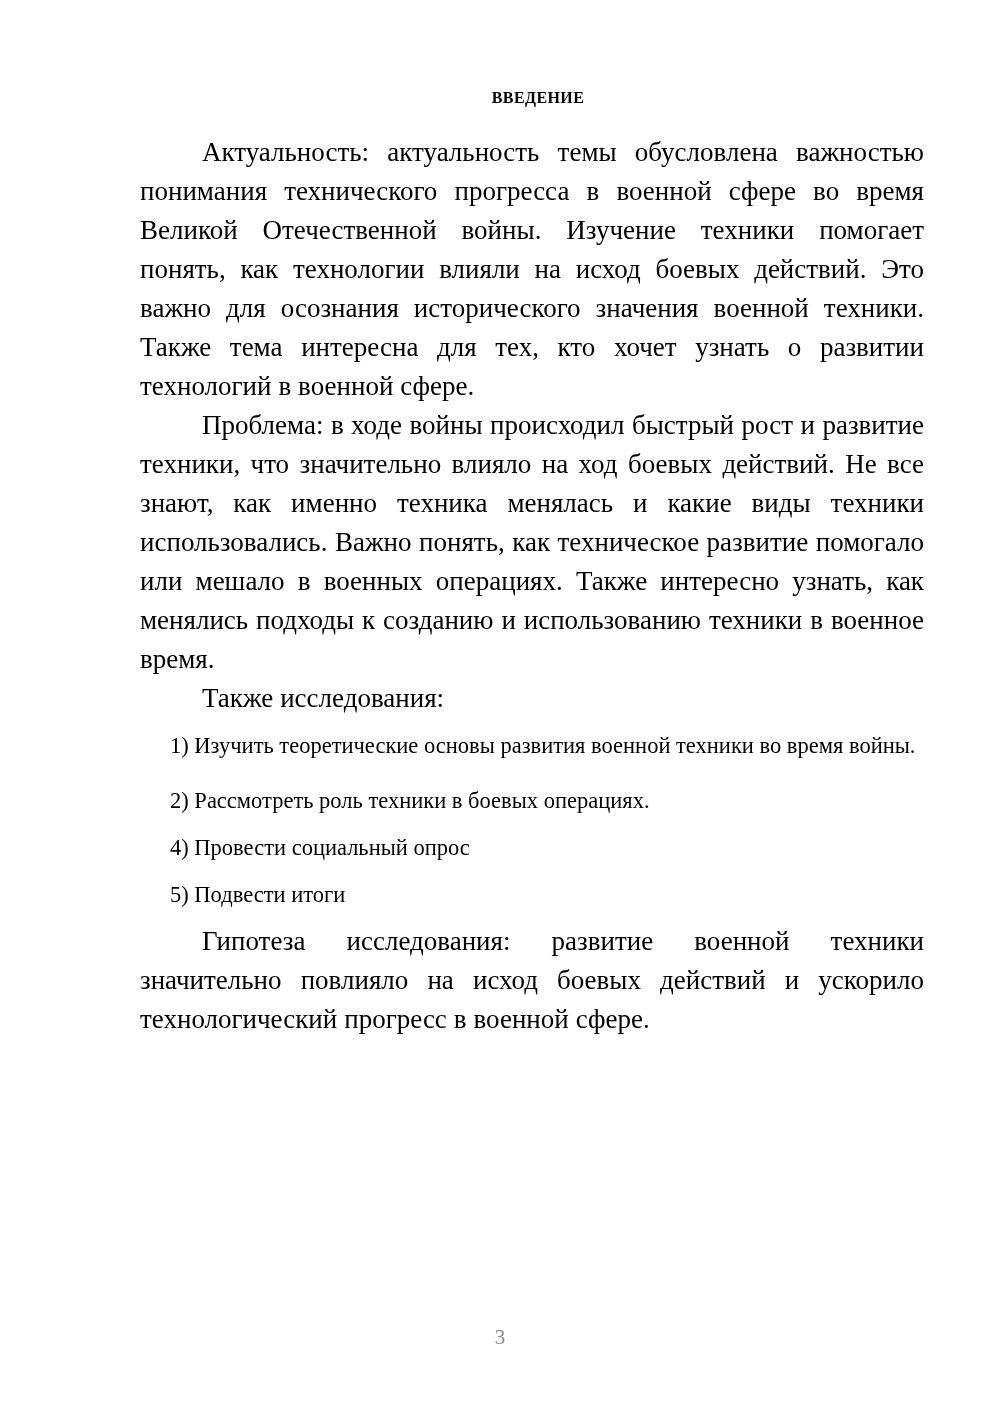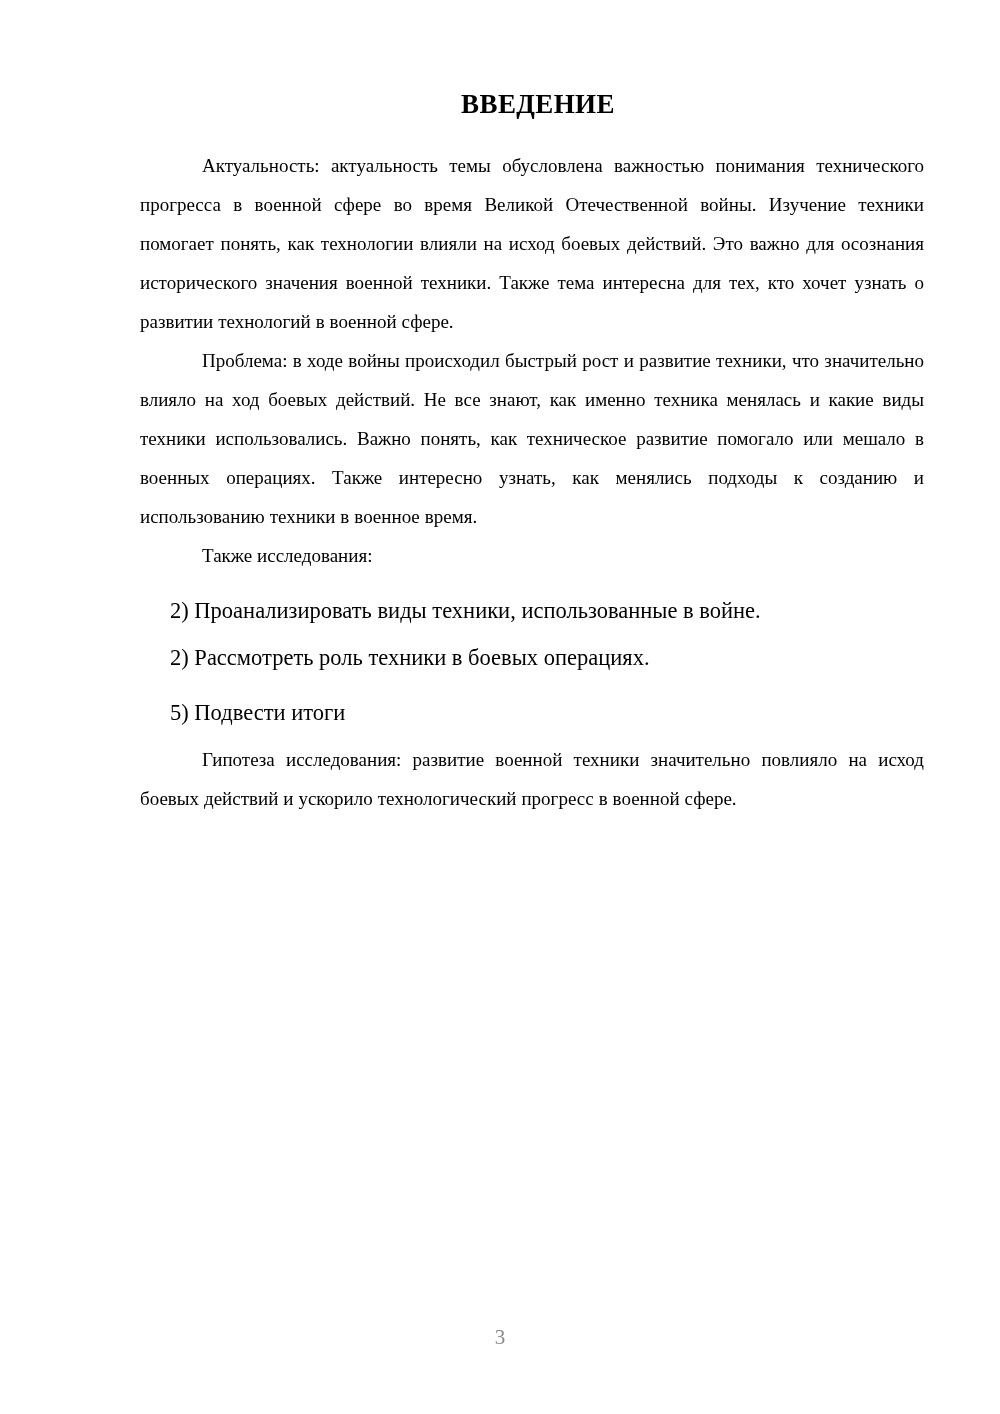--- a/index.html
+++ b/index.html
@@ -27,30 +27,30 @@
   }
 
   .content {
     position: absolute;
     left: 140px;
     top: 88px;
     width: 796px;
   }
 
   .doc-heading {
-    font-size: 27px;
+    font-size: 16px;
     font-weight: bold;
     text-align: center;
     letter-spacing: 0.4px;
     margin: 0 0 26px 0;
     line-height: 1.2;
   }
 
   p.para {
-    font-size: 19px;
+    font-size: 27px;
     line-height: 39px;
     text-align: justify;
     text-justify: inter-word;
     margin: 0 12px 0 0;
     text-indent: 62px;
     hyphens: none;
     word-spacing: 0.2px;
   }
 
   p.list-item {
@@ -87,31 +87,32 @@
 
     <p class="para">Актуальность: актуальность темы обусловлена важностью понимания технического прогресса в военной сфере во время Великой Отечественной войны. Изучение техники помогает понять, как технологии влияли на исход боевых действий. Это важно для осознания исторического значения военной техники. Также тема интересна для тех, кто хочет узнать о развитии технологий в военной сфере.</p>
 
     <p class="para">Проблема: в ходе войны происходил быстрый рост и развитие техники, что значительно влияло на ход боевых действий. Не все знают, как именно техника менялась и какие виды техники использовались. Важно понять, как техническое развитие помогало или мешало в военных операциях. Также интересно узнать, как менялись подходы к созданию и использованию техники в военное время.</p>
 
 
     <p class="para">Также исследования:</p>
 
     <div class="spacer-sm"></div>
 
+    <p class="list-item">1) Изучить теоретические основы развития военной техники во время войны.</p>
 
     <div class="spacer-sm"></div>
 
-    <p class="list-item">2) Проанализировать виды техники, использованные в войне.</p>
 
     <div class="spacer-sm"></div>
 
     <p class="list-item">2) Рассмотреть роль техники в боевых операциях.</p>
 
     <div class="spacer-sm"></div>
 
+    <p class="list-item">4) Провести социальный опрос</p>
 
     <div class="spacer-sm"></div>
 
     <p class="list-item">5) Подвести итоги</p>
 
     <div class="spacer-sm"></div>
 
 
 
     <p class="para">Гипотеза исследования: развитие военной техники значительно повлияло на исход боевых действий и ускорило технологический прогресс в военной сфере.</p>

